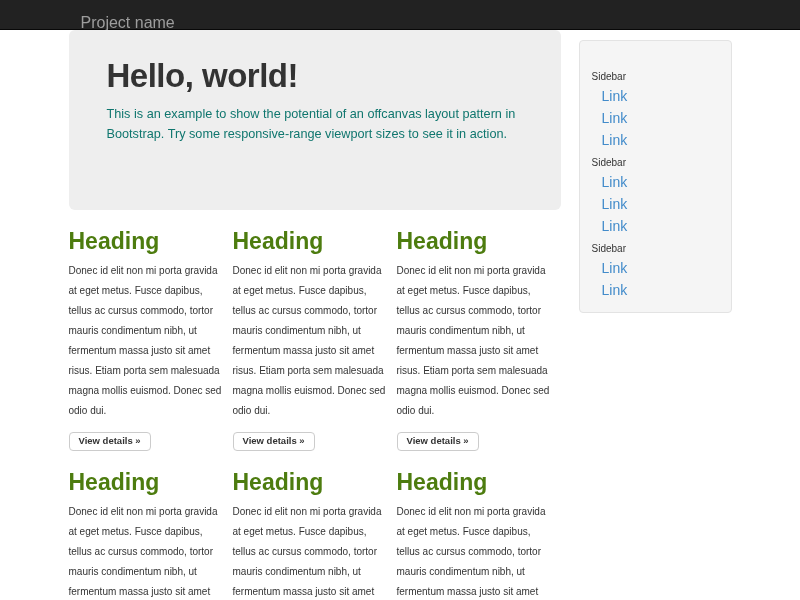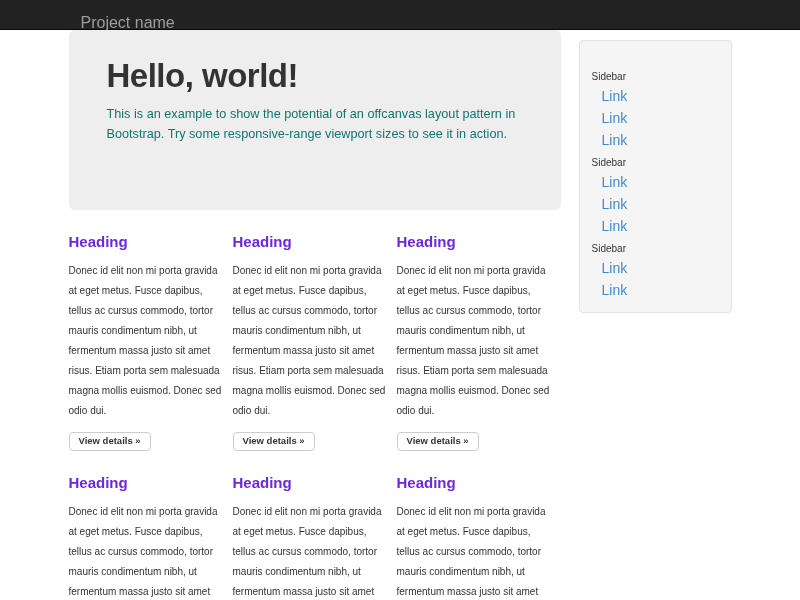--- a/index.html
+++ b/index.html
@@ -92,23 +92,23 @@
   }
 
   
   .cards-row { margin-top: 21px; }
   .card {
     width: 164px;
     padding-right: 11px;
   }
   .card h2 {
     margin: 0 0 9px 0;
-    font-size: 15px;
+    font-size: 23px;
     font-weight: bold;
-    color: #6d28d9;
+    color: #4d7c0f;
     line-height: 21px;
   }
   .card p {
     margin: 0 0 9px 0;
     font-size: 10px;
     line-height: 20px;
     color: #333333;
   }
   .btn {
     display: inline-block;

